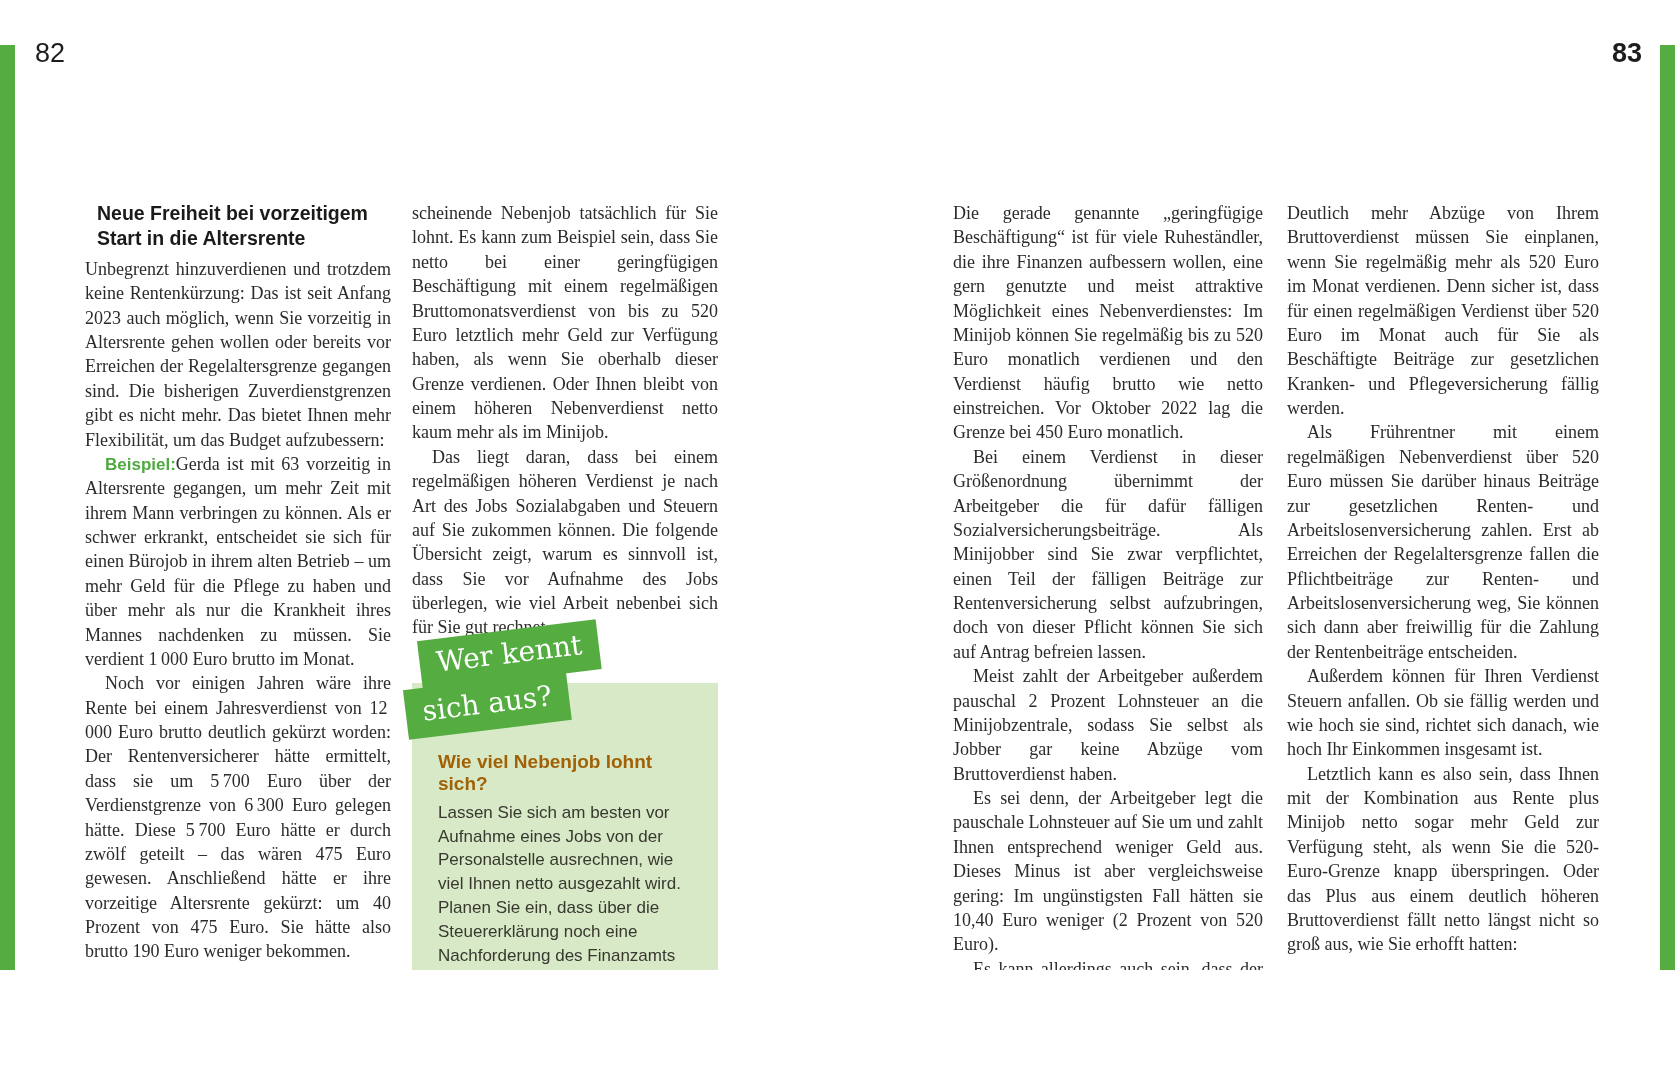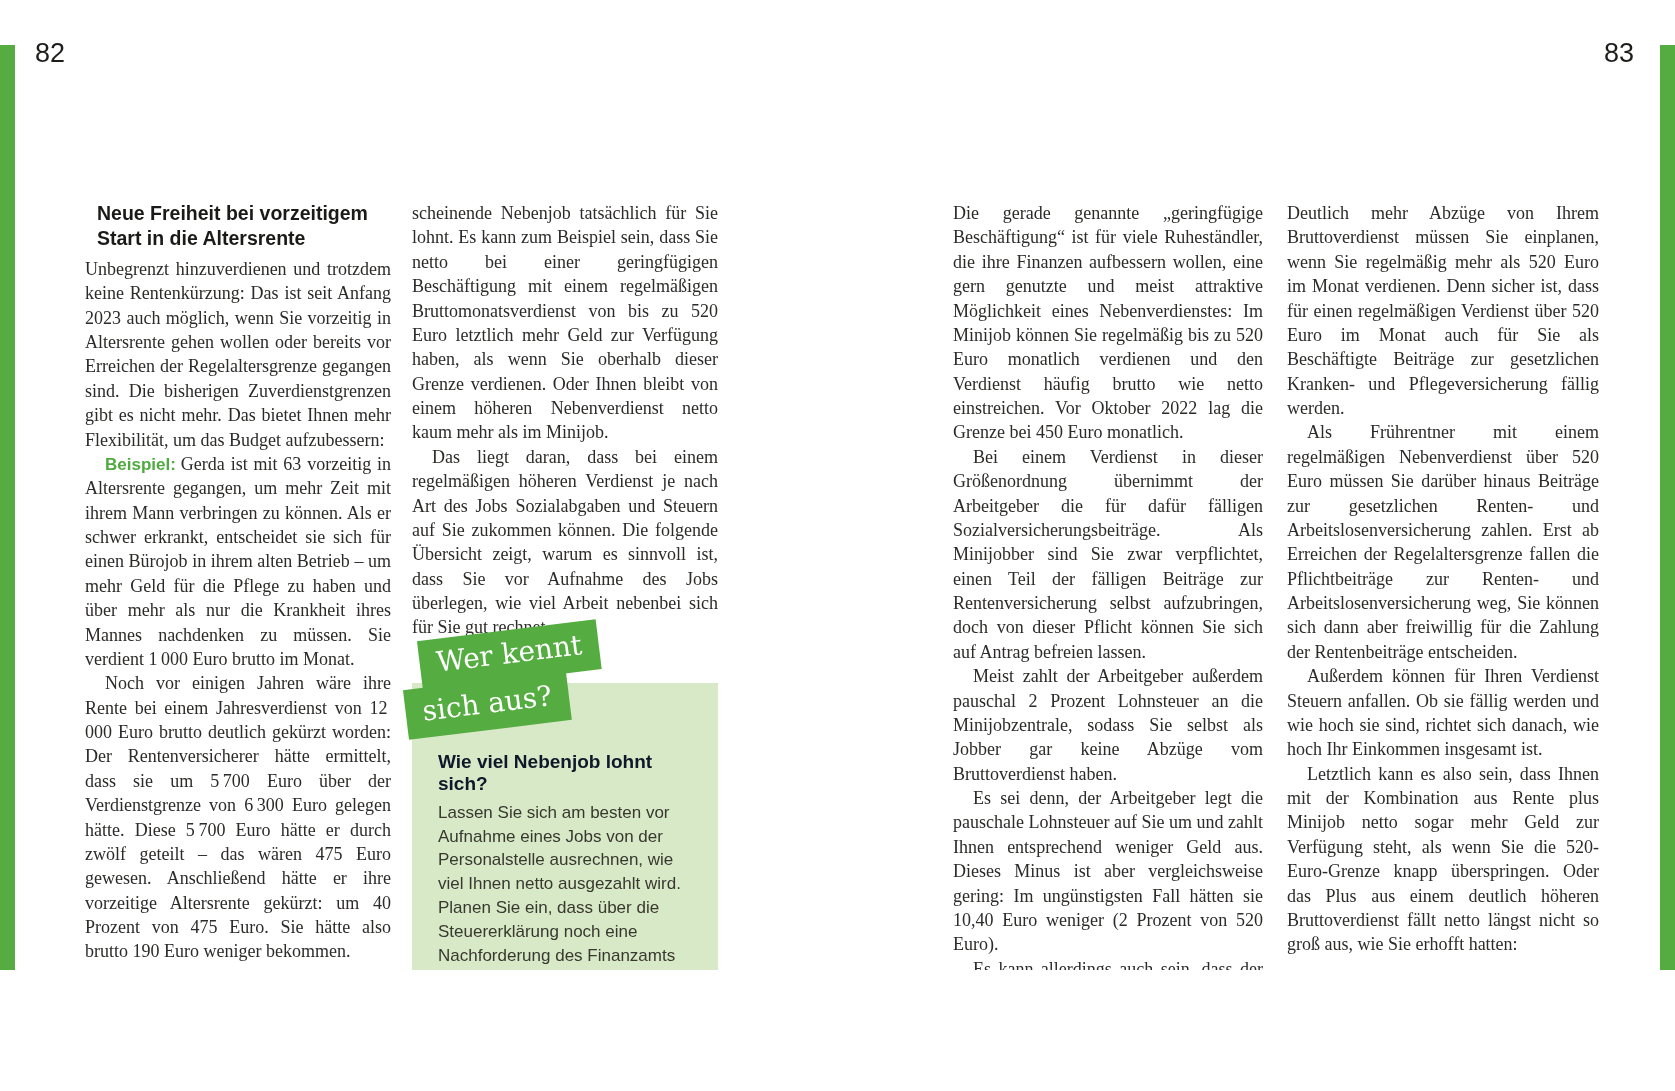--- a/index.html
+++ b/index.html
@@ -9,58 +9,58 @@
     background:#ffffff; font-family:"Liberation Serif", serif; color:#2c2b29;
   }
   .accent-bar { position:absolute; top:45px; bottom:0; width:15px; background:#55ad41; }
   .accent-bar.left  { left:0; }
   .accent-bar.right { right:0; }
   .pagenum {
     position:absolute; top:38px; font-family:"Liberation Sans", sans-serif;
     font-size:27px; color:#1d1d1b;
   }
   .pagenum.left  { left:35px; }
-  .pagenum.right { right:41px; }
+  .pagenum.right { right:33px;font-weight:bold; }
 
   .col { position:absolute; top:201px; }
   #col1 { left:85px;  width:306px; }
   #col2 { left:412px; width:306px; }
   #col3 { left:953px; width:310px; }
   #col4 { left:1287px; width:312px; }
 
   .heading {
     font-family:"Liberation Sans", sans-serif; font-weight:bold;
     font-size:19.5px; line-height:1.28; color:#1a1a18; margin-bottom:6px;margin-left:12px;
   }
   .heading.spaced { margin-top:26px; }
 
   p.body { font-size:18px; line-height:1.355; text-align:justify; }
   p.indent { text-indent:20px; }
   .lead {
     font-family:"Liberation Sans", sans-serif; font-weight:bold;
-    color:#4faa3f; font-size:17px; margin-right:5px;
+    color:#4faa3f; font-size:17px; 
   }
 
   
   .callout {
     position:relative; margin-top:43px; background:#d8e9c7;
     border-bottom:7px solid #55ad41; padding:68px 24px 24px 26px;
   }
   .banner { position:absolute; top:-42px; left:-8px; width:100%; height:0; }
   .strip {
     position:absolute; background:#55ad41; color:#ffffff;
     font-family:"DejaVu Serif", serif; font-size:28px; line-height:1;
     padding:10px 17px 12px; white-space:nowrap;
     transform:rotate(-7deg); transform-origin:left center;
   }
   .strip.one { left:16px; top:0;  z-index:1; }
   .strip.two { left:2px;  top:49px; z-index:2; }
   .callout-heading {
     font-family:"Liberation Sans", sans-serif; font-weight:bold;
-    font-size:19px; color:#0f172a; margin-bottom:6px;
+    font-size:19px; color:#a16207; margin-bottom:6px;
   }
   .callout-body {
     font-family:"Liberation Sans", sans-serif; font-size:17px;
     line-height:1.4; color:#38382f; text-align:left;
   }
 
   .footer {
     position:absolute; left:85px; top:1030px;
     font-family:"Liberation Sans", sans-serif; font-size:16.5px; color:#1d1d1b;
   }

